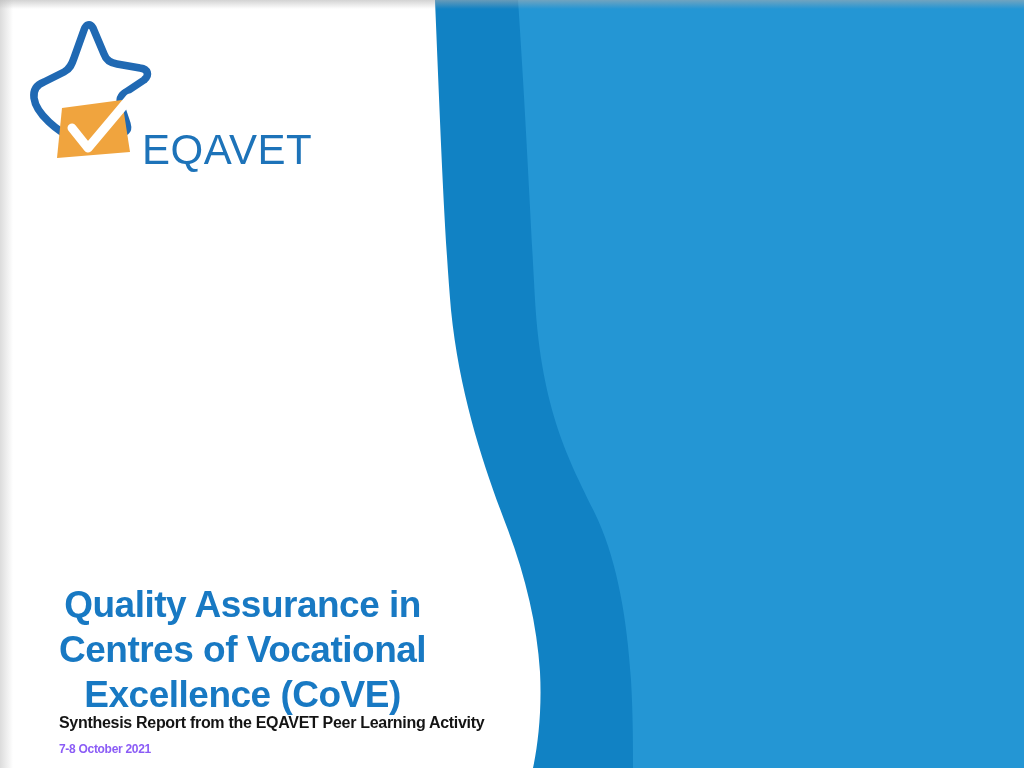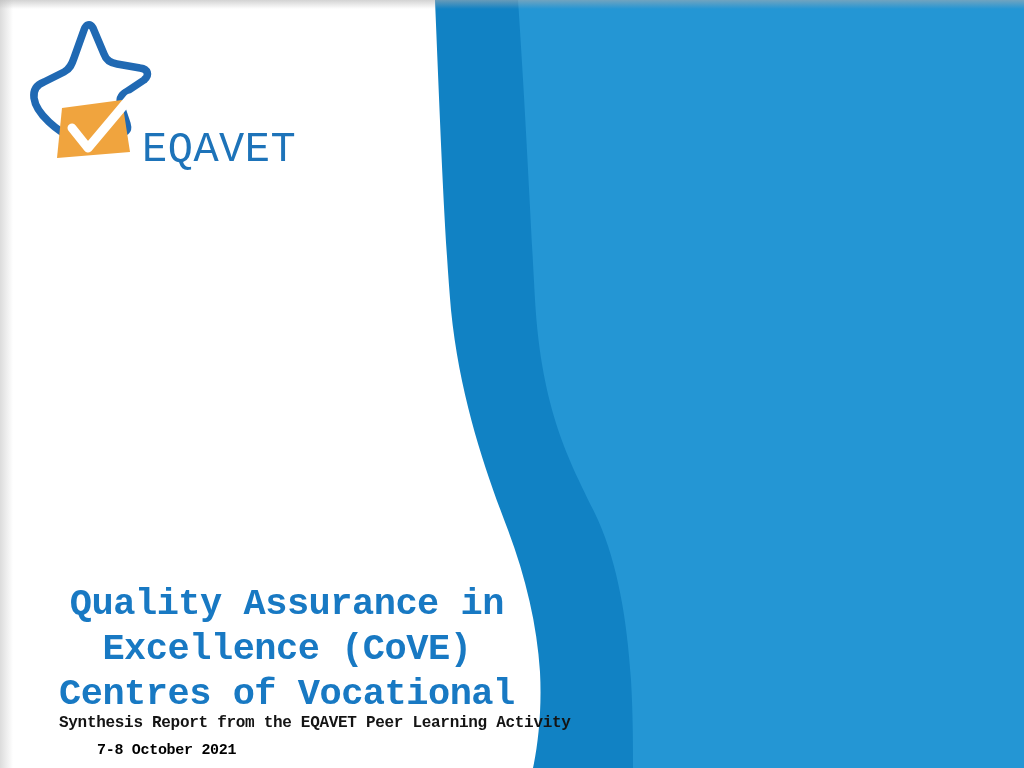--- a/index.html
+++ b/index.html
@@ -3,21 +3,21 @@
 <meta charset="utf-8">
 <style>
   html, body { margin: 0; padding: 0; }
   body {
     width: 1024px; height: 768px;
     position: relative;
     overflow: hidden;
     background: #ffffff;
     font-family: "Liberation Sans", sans-serif;
   }
-  .slide { position: absolute; inset: 0; width: 1024px; height: 712px; font-family: Liberation Mono, monospace; }
+  .slide { position: absolute; inset: 0; width: 1024px; height: 712px; }
   .bg-svg { position: absolute; top: 0; left: 0; display: block; }
   .edge-top {
     position: absolute; top: 0; left: 0; width: 1024px; height: 9px;
     background: linear-gradient(to bottom, rgba(175,175,175,0.55), rgba(175,175,175,0));
     z-index: 6; pointer-events: none;
   }
   .edge-left {
     position: absolute; top: 0; left: 0; width: 13px; height: 768px;
     background: linear-gradient(to right, rgba(185,185,185,0.5), rgba(185,185,185,0));
     z-index: 6; pointer-events: none;
@@ -32,22 +32,22 @@
     color: #1879c3; font-weight: 700; font-size: 37px;
     line-height: 45px; letter-spacing: -0.5px; white-space: nowrap; text-align: center;
   }
   .subtitle {
     position: absolute; left: 59px; top: 714px; z-index: 4;
     font-size: 16px; font-weight: 700; color: #141414;
     letter-spacing: -0.3px; white-space: nowrap; text-align: right;
   }
   .date-line {
     position: absolute; left: 59px; top: 742px; z-index: 4;
-    font-size: 15px; font-weight: 700; color: #000000;
-    letter-spacing: -0.3px; white-space: nowrap; margin-left: 38px;
+    font-size: 12px; font-weight: 700; color: #8b5cf6;
+    letter-spacing: -0.3px; white-space: nowrap;
   }
 </style>
 </head>
 <body>
 
 <div class="slide">
 
   <svg class="bg-svg" width="1024" height="768" viewBox="0 0 1024 768" aria-hidden="true">
     <path d="M 435,0
              C 440,120 444,230 451,310
@@ -83,20 +83,20 @@
              L 102,106
              C 104,113 100,116 94,112
              L 86,103" stroke="#2069b3"></path>
     <polygon points="37,90 97,82 105,134 32,140" fill="#f0a43e"></polygon>
     <polyline fill="none" stroke-width="9" stroke-linecap="round" stroke-linejoin="round" points="47,110 63,130 105,80" stroke="#ffffff"></polyline>
   </svg>
   <div class="logo-wordmark">EQAVET</div>
 
   <div class="title-block">
     <div>Quality Assurance in</div>
+    <div>Centres of Vocational</div>
     <div>Excellence (CoVE)</div>
-    <div>Centres of Vocational</div>
   </div>
 
   <div class="subtitle">Synthesis Report from the EQAVET Peer Learning Activity</div>
   <div class="date-line">7-8 October 2021</div>
 
 </div>
 
 </body></html>

